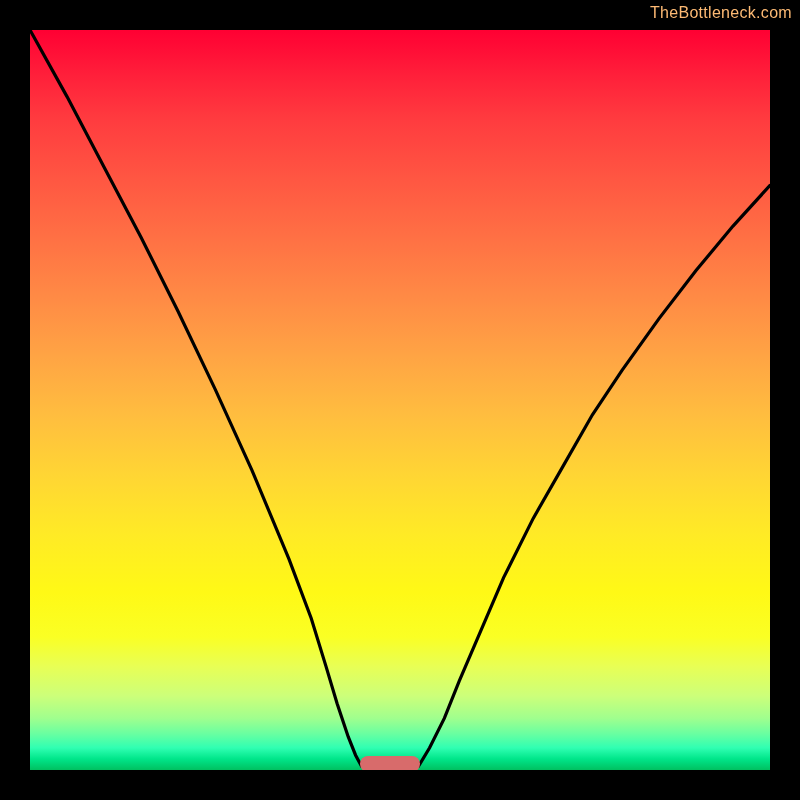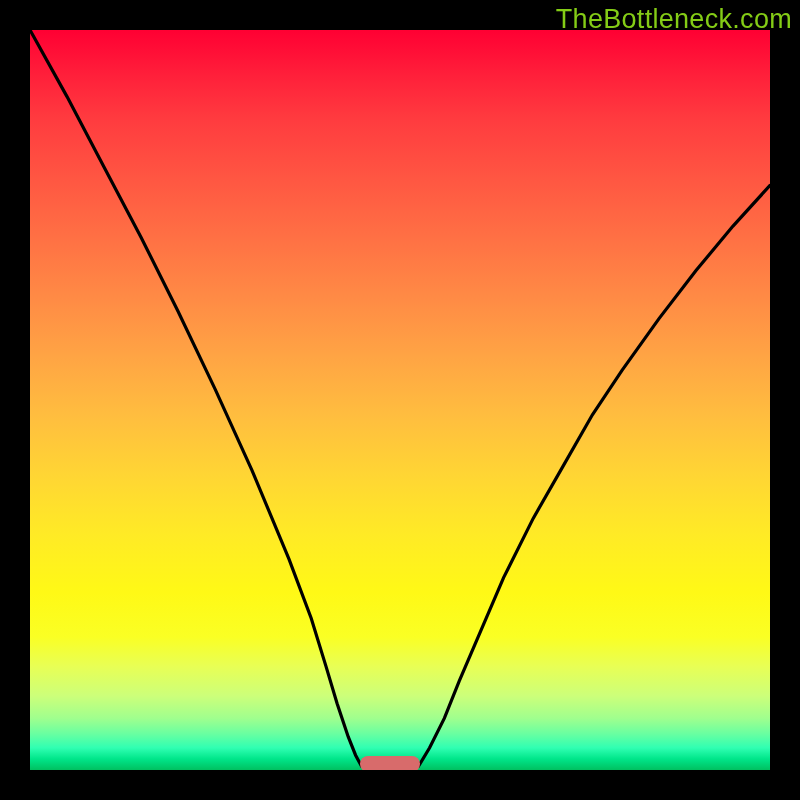--- a/index.html
+++ b/index.html
@@ -62,22 +62,22 @@
     width: 60px;
     height: 16px;
     border-radius: 8px;
     background: #d86b6b;
   }
   .watermark {
     position: absolute;
     top: 4px;
     right: 8px;
     font-family: Arial, Helvetica, sans-serif;
-    font-size: 27px;
-    color: #84cc16;
+    font-size: 16px;
+    color: #fdba74;
     letter-spacing: 0.3px;
     user-select: none;
   }
 </style>
 </head>
 <body>
 
 <div class="frame">
   <div class="plot">
     <div class="gradient"></div>

